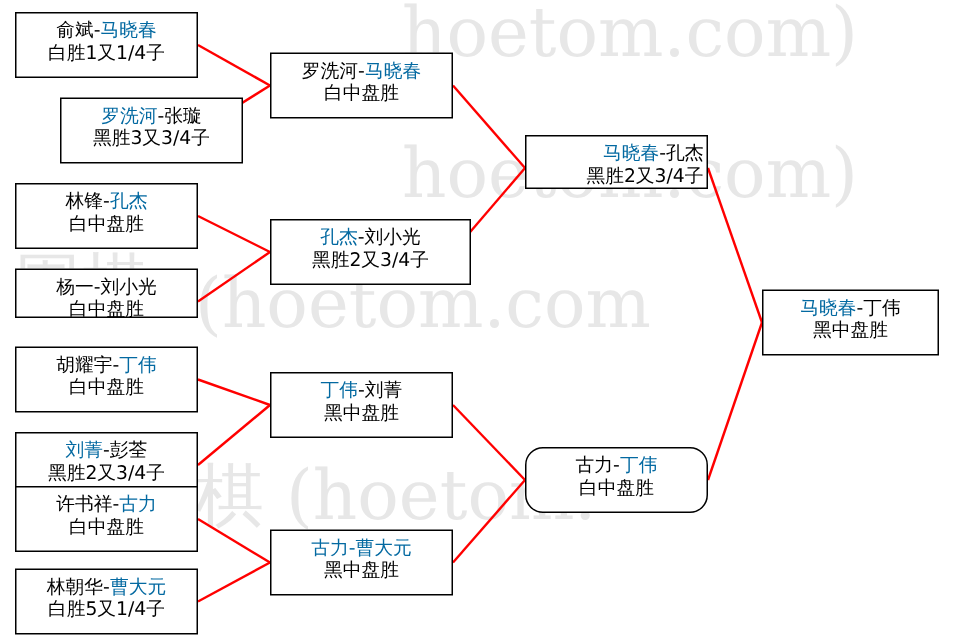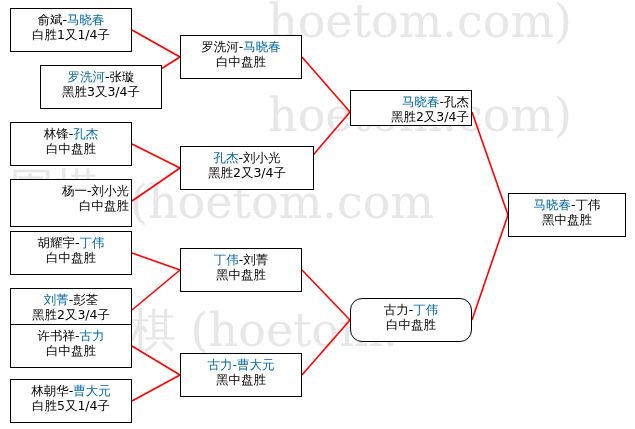--- a/index.html
+++ b/index.html
@@ -96,21 +96,21 @@
         <span class="l2"><span class="black">白胜1又1/4子</span></span>
       </div>
       <div class="node" style="left: 10px; top: 65px; width: 122px; height: 44px; margin-left: 30px;">
         <span class="l1"><span class="red">罗洗河</span><span class="black">-张璇</span></span>
         <span class="l2"><span class="black">黑胜3又3/4子</span></span>
       </div>
       <div class="node" style="left: 10px; top: 122px; width: 122px; height: 44px;">
         <span class="l1"><span class="black">林锋</span><span class="black">-</span><span class="red">孔杰</span></span>
         <span class="l2"><span class="black">白中盘胜</span></span>
       </div>
-      <div class="node" style="left: 10px; top: 179px; width: 122px; height: 48px; text-align: right;">
+      <div class="node" style="left: 10px; top: 179px; width: 122px; height: 33px;">
         <span class="l1"><span class="black">杨一-刘小光</span></span>
         <span class="l2"><span class="black">白中盘胜</span></span>
       </div>
       <div class="node" style="left: 10px; top: 231px; width: 122px; height: 44px;">
         <span class="l1"><span class="black">胡耀宇</span><span class="black">-</span><span class="red">丁伟</span></span>
         <span class="l2"><span class="black">白中盘胜</span></span>
       </div>
       <div class="node" style="left: 10px; top: 288px; width: 122px; height: 44px;">
         <span class="l1"><span class="red">刘菁</span><span class="black">-彭荃</span></span>
         <span class="l2"><span class="black">黑胜2又3/4子</span></span>

